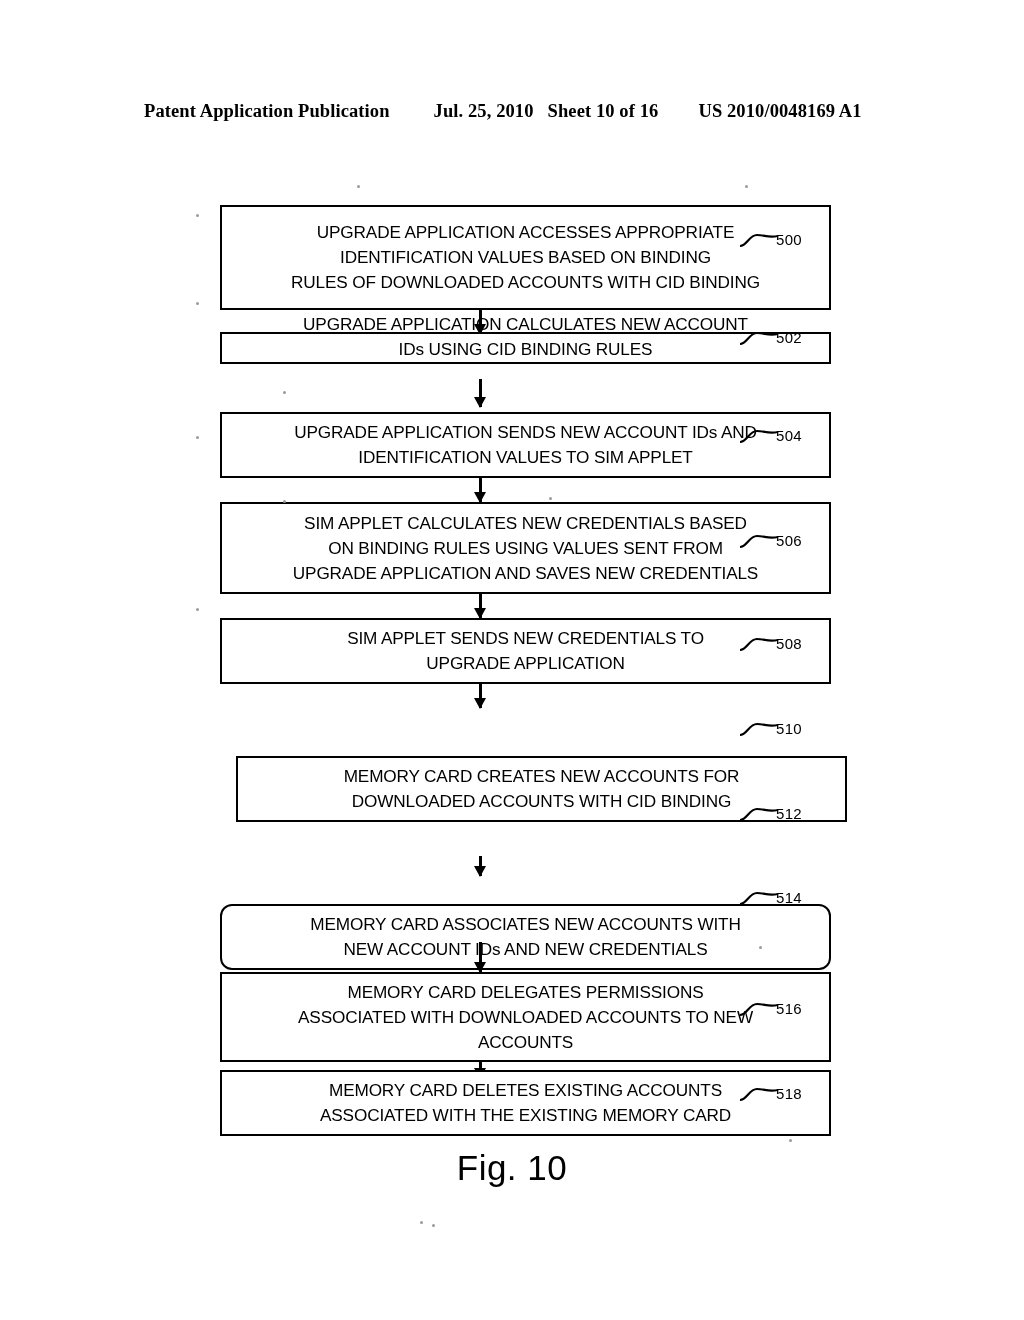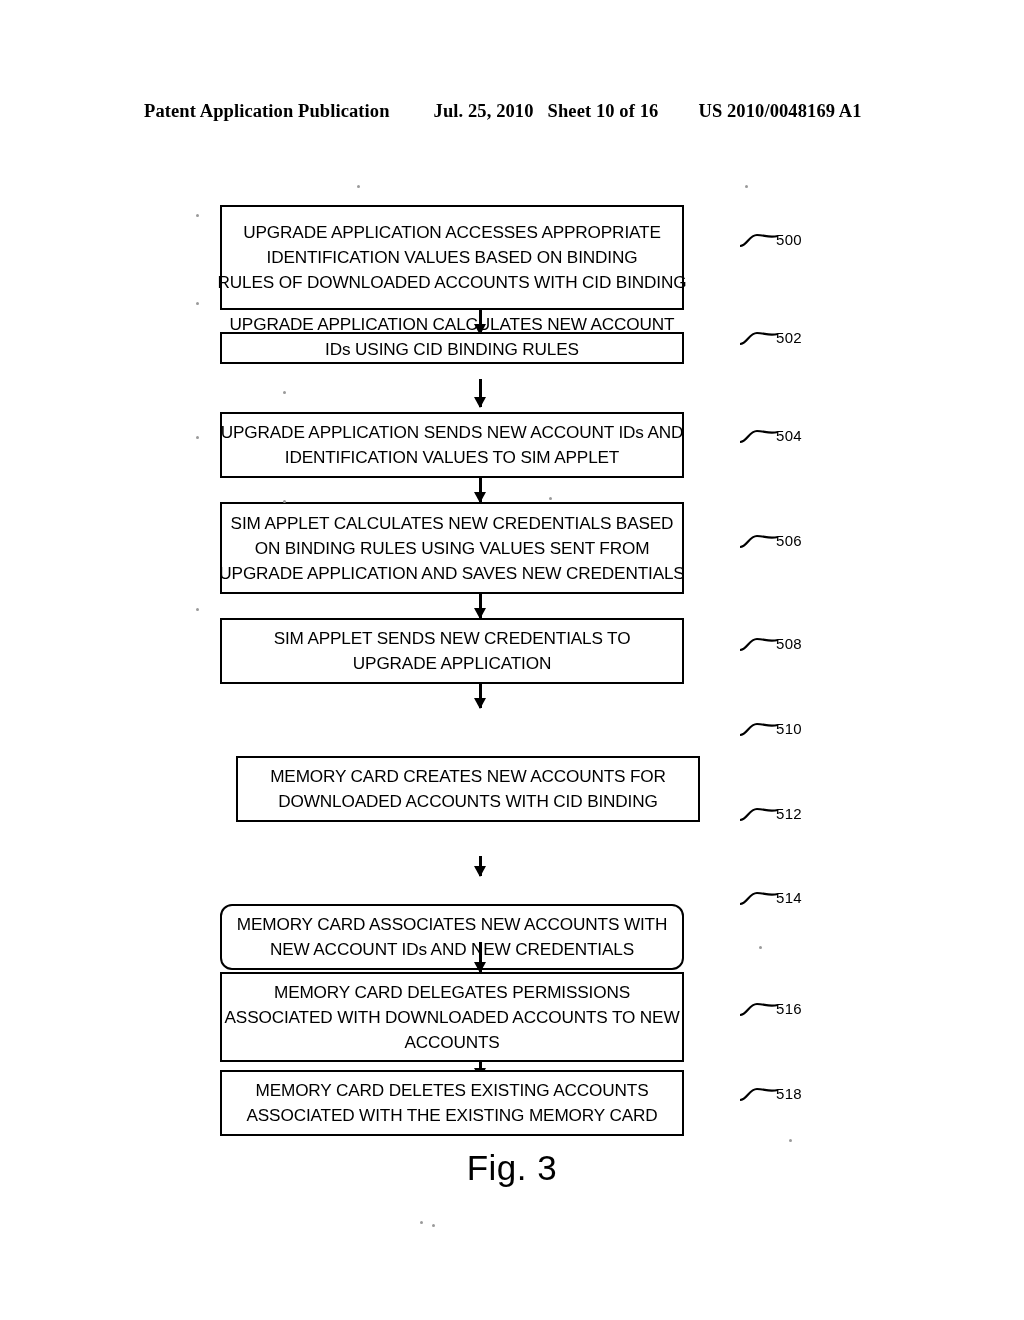--- a/index.html
+++ b/index.html
@@ -42,21 +42,21 @@
     position: absolute;
     left: 0;
     top: 0;
     width: 1024px;
     height: 1320px;
   }
 
   .fbox {
     position: absolute;
     left: 220px;
-    width: 464px;
+    width: 611px;
     box-sizing: border-box;
     border: 2.6px solid #000000;
     background: #ffffff;
     display: flex;
     align-items: center;
     justify-content: center;
   }
   .fbox .ftext {
     font-family: "Liberation Sans", sans-serif;
     font-size: 17.2px;
@@ -243,21 +243,21 @@
     <div class="ftext">MEMORY CARD DELETES EXISTING ACCOUNTS
 ASSOCIATED WITH THE EXISTING MEMORY CARD</div>
   </div>
   <div class="leader" style="left:740px; top:1086px;">
     <svg width="38" height="16" viewBox="0 0 38 16">
         <path d="M0 14 C7 14, 9 3, 17 3 C25 3, 28 6, 38 4" stroke="#000" stroke-width="2.2" fill="none"></path>
       </svg>
   </div>
   <div class="refnum" style="left:776px; top:1086px;">518</div>
 
-  <div class="fig-caption" style="top:1148px;">Fig. 3</div>
+  <div class="fig-caption" style="top:1148px;">Fig. 10</div>
 
   <div class="speckle" style="left:196px; top:214px; width:3px; height:3px;"></div>
   <div class="speckle" style="left:196px; top:302px; width:3px; height:3px;"></div>
   <div class="speckle" style="left:196px; top:436px; width:3px; height:3px;"></div>
   <div class="speckle" style="left:196px; top:608px; width:3px; height:3px;"></div>
   <div class="speckle" style="left:283px; top:500px; width:3px; height:3px;"></div>
   <div class="speckle" style="left:283px; top:391px; width:3px; height:3px;"></div>
   <div class="speckle" style="left:549px; top:497px; width:3px; height:3px;"></div>
   <div class="speckle" style="left:759px; top:946px; width:3px; height:3px;"></div>
   <div class="speckle" style="left:789px; top:1139px; width:3px; height:3px;"></div>

